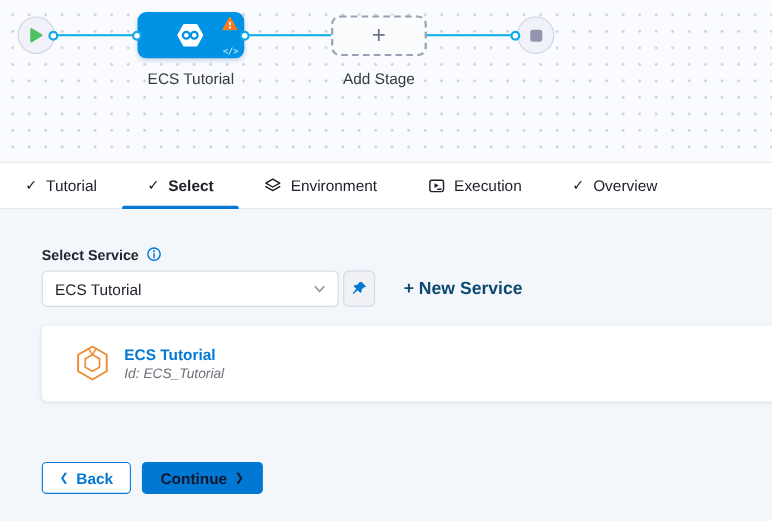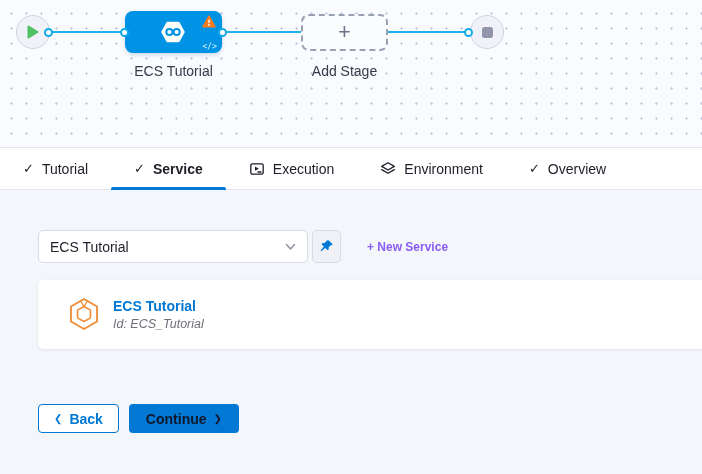--- a/index.html
+++ b/index.html
@@ -52,21 +52,21 @@
   .field-label{font-size:13px;font-weight:700;color:#22242e;}
   .select-row{display:flex;align-items:center;margin-top:7px;}
   .select{position:relative;width:270px;height:33px;box-sizing:border-box;background:#fff;
     border:1px solid #d8dae4;border-radius:5px;display:flex;align-items:center;
     padding:0 30px 0 11px;cursor:pointer;}
   .select-value{font-size:14px;color:#23242e;}
   .select-caret{position:absolute;right:11px;top:12px;}
   .pin-btn{margin-left:4px;width:29px;height:33px;box-sizing:border-box;background:#eff1f7;
     border:1px solid #d8dae4;border-radius:5px;display:flex;align-items:center;
     justify-content:center;cursor:pointer;padding:0;}
-  .new-service{margin-left:26px;font-size:12px;font-weight:700;color:#8b5cf6;
+  .new-service{margin-left:26px;font-size:16px;font-weight:700;color:#0c4a6e;
     text-decoration:none;cursor:pointer;}
   .service-card{margin-top:17px;margin-left:0;width:674px;min-height:69px;background:#fff;
     border-radius:5px 0 0 5px;box-shadow:0 1px 3px rgba(40,41,61,.10);
     display:flex;align-items:center;padding-left:29px;box-sizing:border-box;cursor:pointer;}
   .card-text{margin-left:12px;}
   .card-title{font-size:14px;font-weight:700;color:#0278d5;line-height:19px;}
   .card-id{font-size:12.5px;color:#6d6f79;line-height:16px;font-style:italic;}
   .footer{margin-top:55px;display:flex;align-items:center;gap:10px;}
   .btn{height:29px;border-radius:4px;font-size:14px;font-weight:700;
     display:flex;align-items:center;gap:7px;cursor:pointer;
@@ -119,45 +119,53 @@
     </div>
   </div>
 
   <div class="tabbar">
     <div class="tab">
       <span class="check">✓</span>
       <span>Tutorial</span>
     </div>
     <div class="tab active">
       <span class="check">✓</span>
-      <span>Service</span>
+      <span>Select</span>
+    </div>
+    <div class="tab">
+      <svg width="16" height="16" viewBox="0 0 16 16">
+        <polygon points="8,1.8 14.3,5.4 8,9 1.7,5.4" fill="none" stroke="#1c1e28" stroke-width="1.3" stroke-linejoin="round"></polygon>
+        <polyline points="1.7,8.6 8,12.2 14.3,8.6" fill="none" stroke="#1c1e28" stroke-width="1.3" stroke-linejoin="round" stroke-linecap="round"></polyline>
+      </svg>
+      <span>Environment</span>
     </div>
     <div class="tab">
       <svg width="16" height="16" viewBox="0 0 16 16">
         <rect x="1.8" y="2.8" width="12.4" height="10.4" rx="1.6" fill="none" stroke="#1c1e28" stroke-width="1.3"></rect>
         <polygon points="6,5.6 9.8,7.7 6,9.8" fill="#1c1e28"></polygon>
         <line x1="9" y1="11" x2="12" y2="11" stroke="#1c1e28" stroke-width="1.3" stroke-linecap="round"></line>
       </svg>
       <span>Execution</span>
     </div>
     <div class="tab">
-      <svg width="16" height="16" viewBox="0 0 16 16">
-        <polygon points="8,1.8 14.3,5.4 8,9 1.7,5.4" fill="none" stroke="#1c1e28" stroke-width="1.3" stroke-linejoin="round"></polygon>
-        <polyline points="1.7,8.6 8,12.2 14.3,8.6" fill="none" stroke="#1c1e28" stroke-width="1.3" stroke-linejoin="round" stroke-linecap="round"></polyline>
-      </svg>
-      <span>Environment</span>
-    </div>
-    <div class="tab">
       <span class="check">✓</span>
       <span>Overview</span>
     </div>
   </div>
 
   <div class="content">
 
+    <div class="field-label-row">
+      <span class="field-label">Select Service</span>
+      <svg width="14" height="14" viewBox="0 0 14 14">
+        <circle cx="7" cy="7" r="5.6" fill="none" stroke="#0278d5" stroke-width="1.3"></circle>
+        <circle cx="7" cy="4.4" r="0.95" fill="#0278d5"></circle>
+        <line x1="7" y1="6.6" x2="7" y2="10" stroke="#0278d5" stroke-width="1.4" stroke-linecap="round"></line>
+      </svg>
+    </div>
 
     <div class="select-row">
       <div class="select">
         <span class="select-value">ECS Tutorial</span>
         <svg class="select-caret" width="11" height="8" viewBox="0 0 11 8">
           <polyline points="1.5,1.5 5.5,6 9.5,1.5" fill="none" stroke="#8f93a5" stroke-width="1.5" stroke-linecap="round" stroke-linejoin="round"></polyline>
         </svg>
       </div>
       <button class="pin-btn">
         <svg width="15" height="15" viewBox="0 0 15 15">

